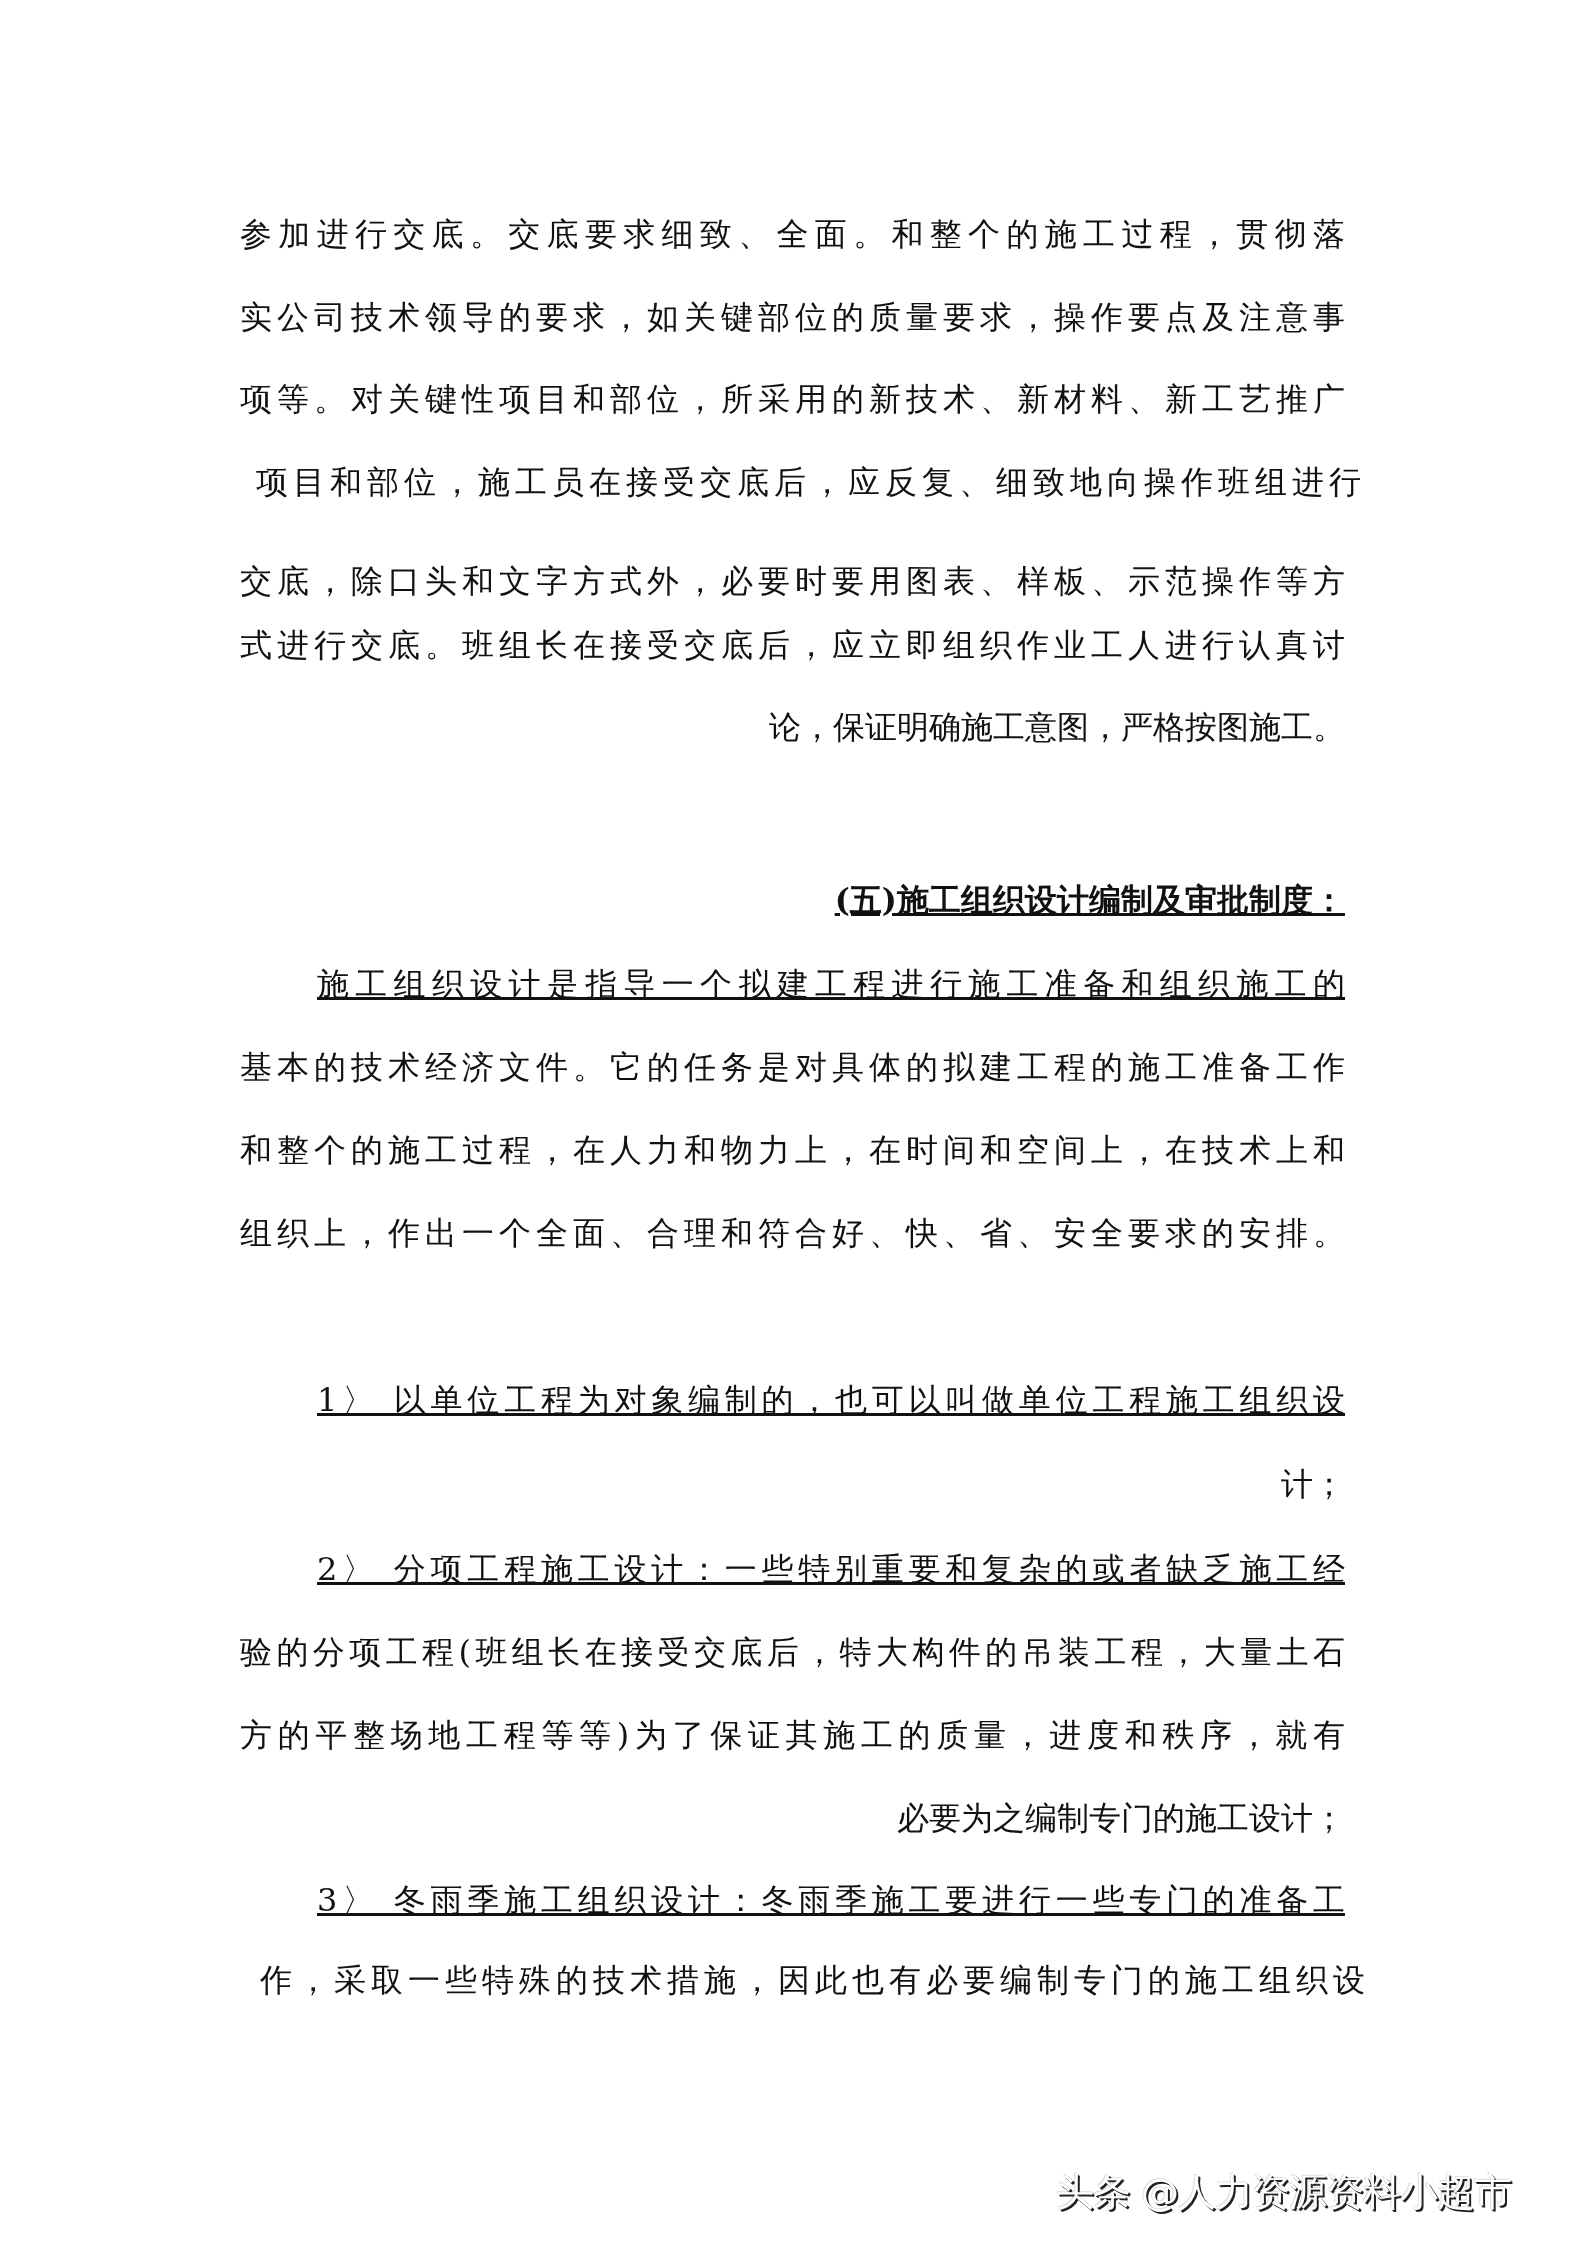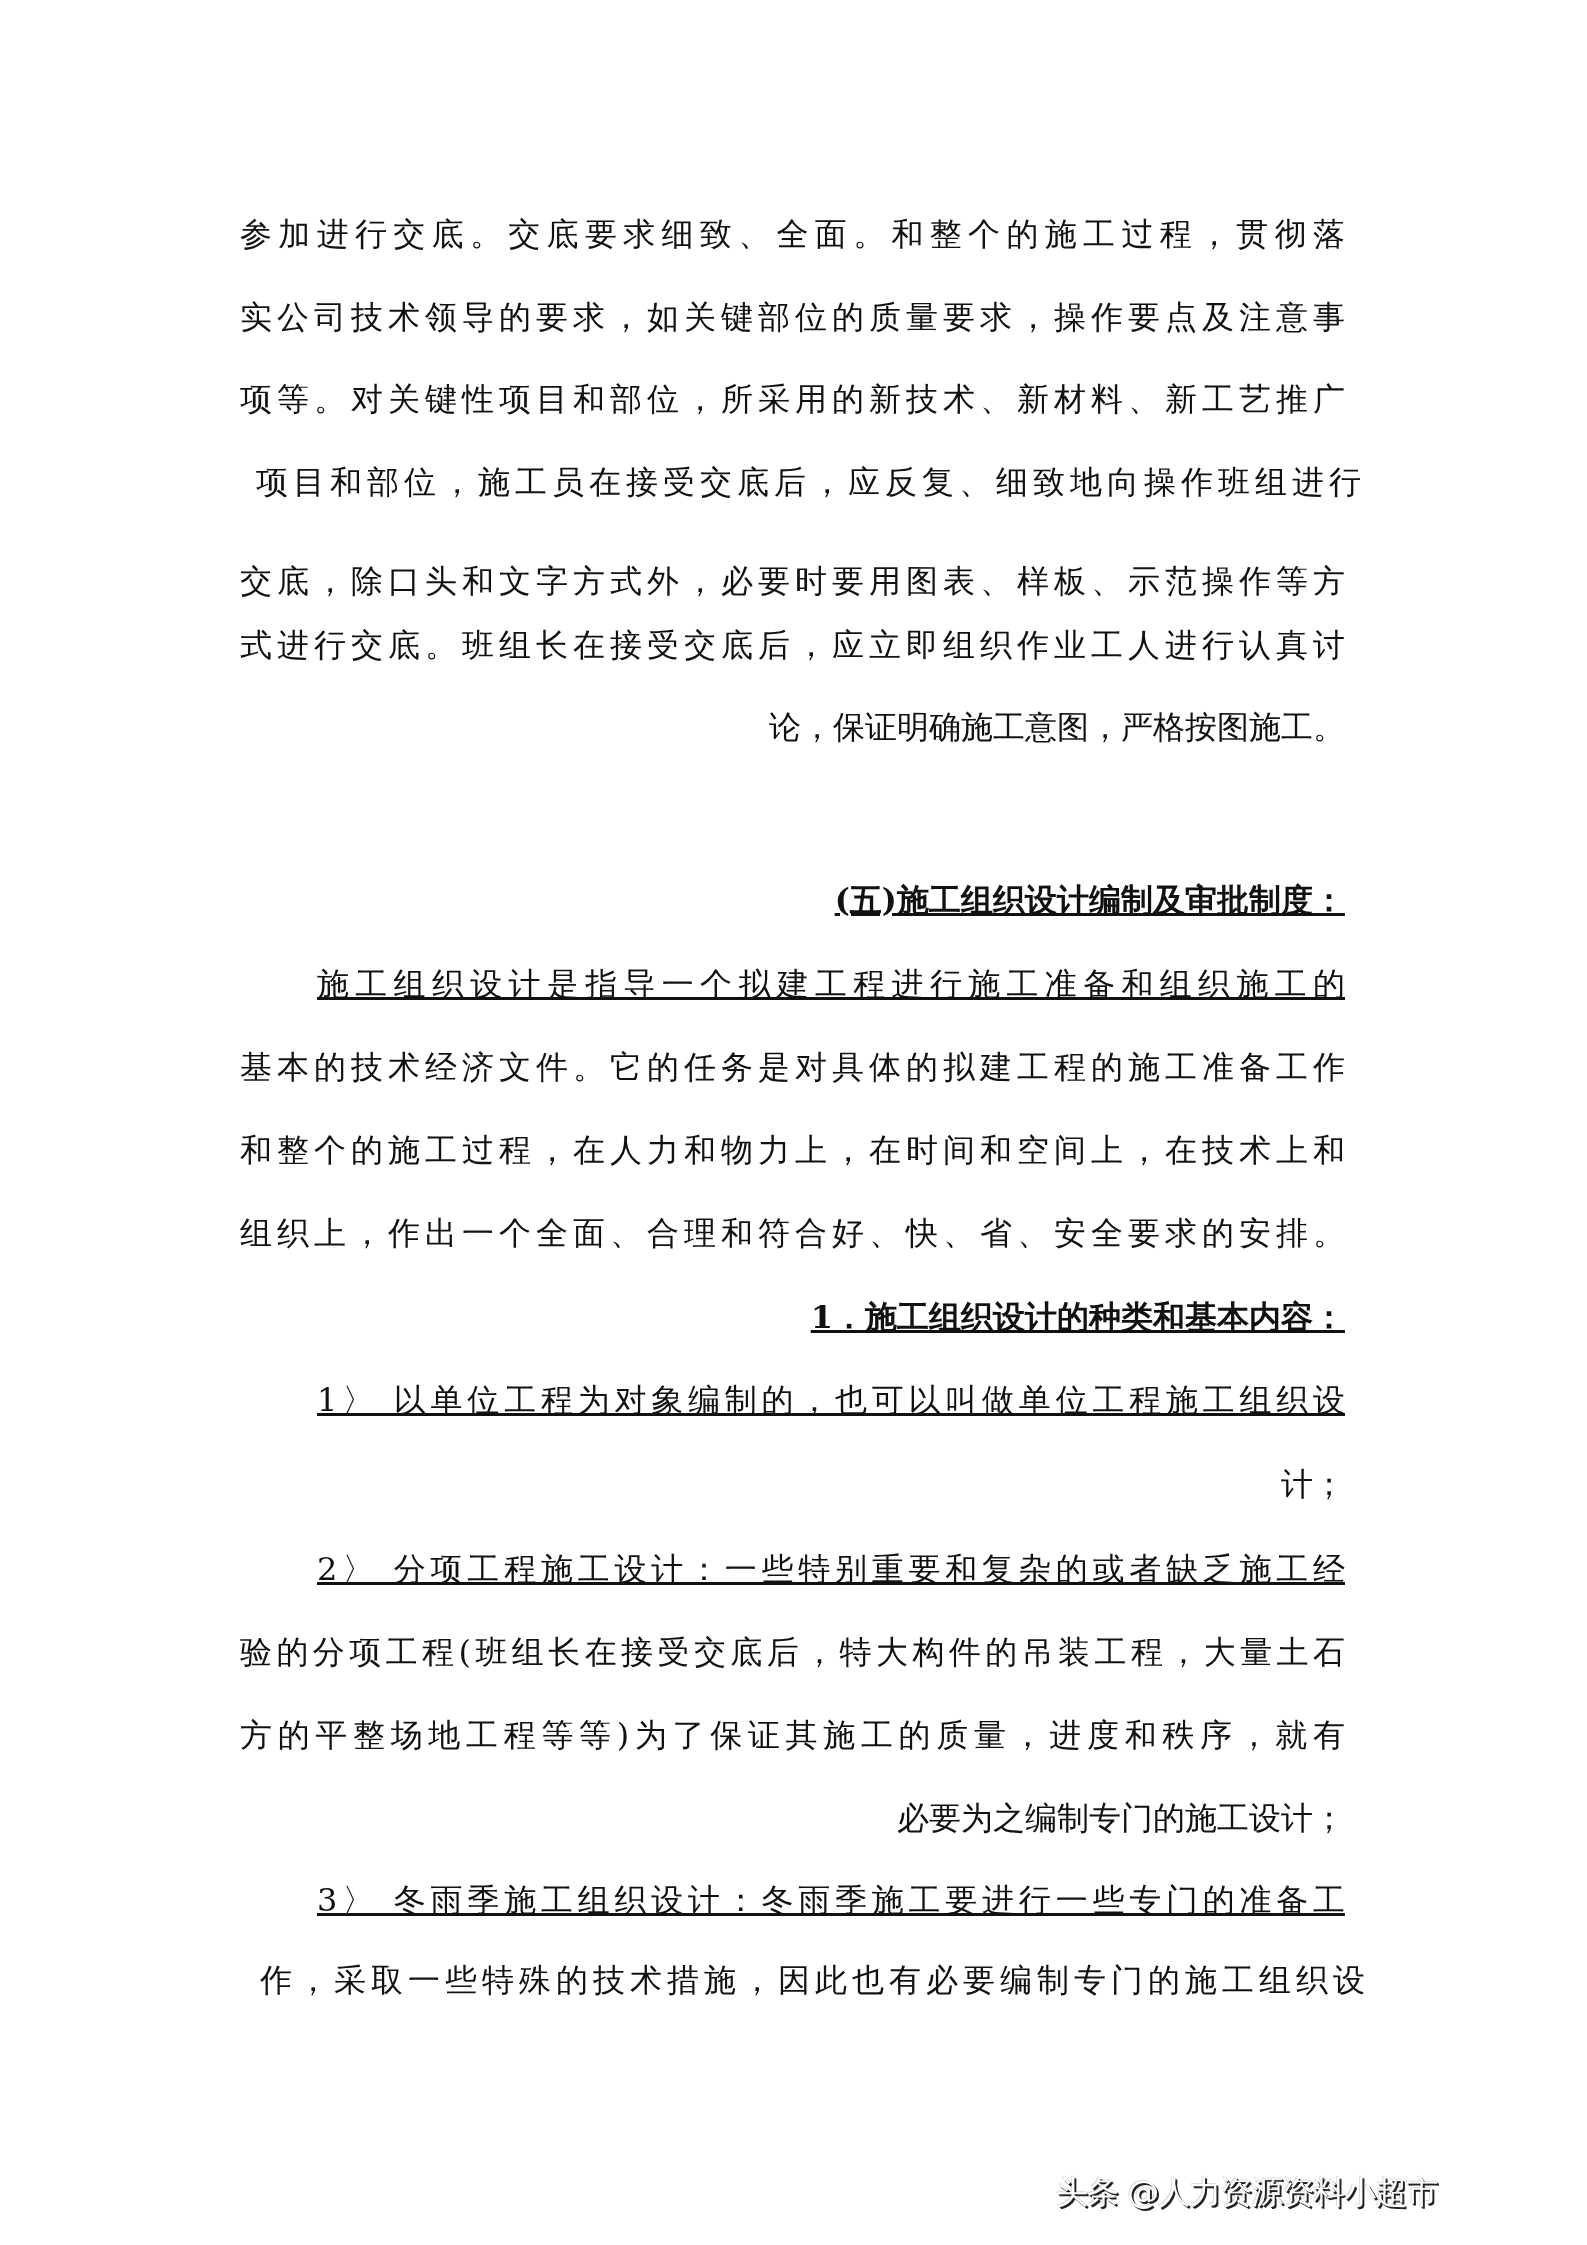--- a/index.html
+++ b/index.html
@@ -47,21 +47,21 @@
     .line.bold {
       font-weight: bold;
     }
     .watermark {
       position: absolute;
       left: 1056px;
       top: 2166px;
       height: 52px;
       line-height: 52px;
       font-family: "DejaVu Sans", "Liberation Sans", sans-serif;
-      font-size: 32px;
+      font-size: 38px;
       color: #ffffff;
       white-space: nowrap;
       letter-spacing: -1px;
       text-shadow:
         2px 2px 0 #222222,
         1px 1px 0 #444444,
         -1px -1px 0 #dddddd;
     }
   </style>
 </head>
@@ -81,21 +81,20 @@
 
   <div class="line indent last bold" style="top:879px;">(五)施工组织设计编制及审批制度：</div>
 
   <div>
     <div class="line indent full" style="top:963px;">施工组织设计是指导一个拟建工程进行施工准备和组织施工的</div>
     <div class="line full" style="top:1046px;">基本的技术经济文件。它的任务是对具体的拟建工程的施工准备工作</div>
     <div class="line full" style="top:1129px;">和整个的施工过程，在人力和物力上，在时间和空间上，在技术上和</div>
     <div class="line full" style="top:1212px;">组织上，作出一个全面、合理和符合好、快、省、安全要求的安排。</div>
   </div>
 
-  <div class="line indent last bold" style="top:1296px;">1．施工组织设计的种类和基本内容：</div>
 
   <div>
     <div class="line indent full" style="top:1379px;">1〉 以单位工程为对象编制的，也可以叫做单位工程施工组织设</div>
     <div class="line last" style="top:1463px;">计；</div>
   </div>
 
   <div>
     <div class="line indent full" style="top:1548px;">2〉 分项工程施工设计：一些特别重要和复杂的或者缺乏施工经</div>
     <div class="line full" style="top:1631px;">验的分项工程(班组长在接受交底后，特大构件的吊装工程，大量土石</div>
     <div class="line full" style="top:1714px;">方的平整场地工程等等)为了保证其施工的质量，进度和秩序，就有</div>

